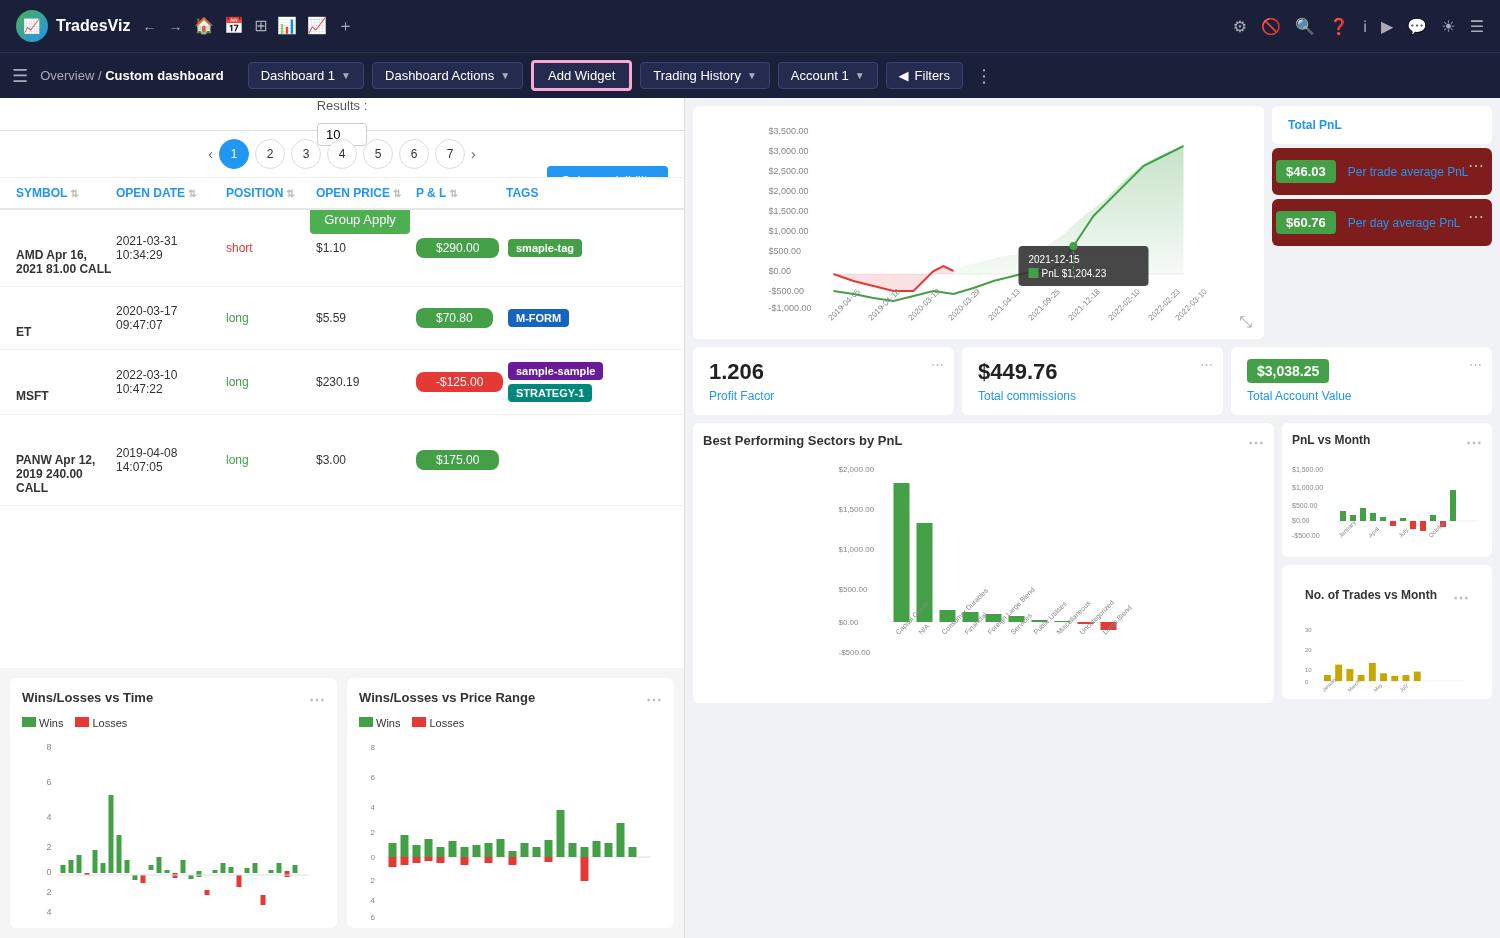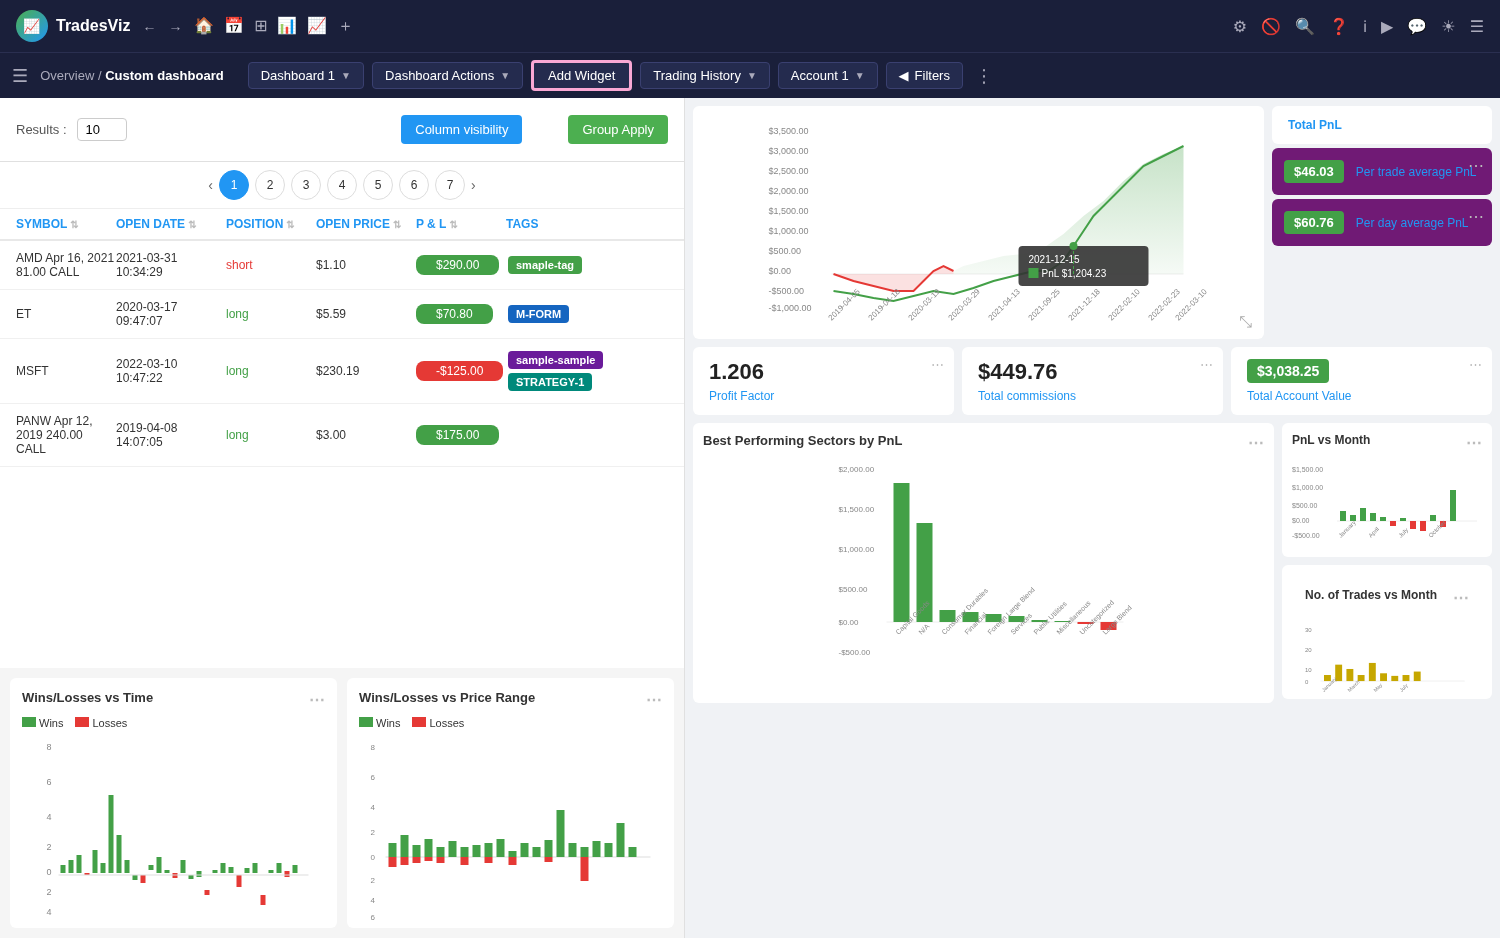--- a/index.html
+++ b/index.html
@@ -70,26 +70,27 @@
       display: flex;
       align-items: center;
       gap: 6px;
       font-size: 13px;
     }
     .three-dots { color: #aab; font-size: 18px; cursor: pointer; margin-left: 4px; }
 
     
     .toolbar {
       background: white;
-      height: 64px;
+      height: 33px;
       display: flex;
       align-items: center;
       padding: 0 16px;
       gap: 10px;
       border-bottom: 1px solid #e0e0e0;
+      flex-direction: column;
     }
     .results-label { color: #555; font-size: 13px; }
     .results-input {
       border: 1px solid #ccc;
       border-radius: 4px;
       padding: 3px 8px;
       width: 50px;
       font-size: 13px;
     }
     .col-visibility-btn {
@@ -158,21 +159,21 @@
     }
     .th .sort-icon { color: #bbb; font-size: 10px; }
     .table-row {
       display: grid;
       grid-template-columns: 100px 110px 90px 100px 90px 1fr;
       padding: 10px 16px;
       border-bottom: 1px solid #f0f0f0;
       align-items: center;
     }
     .td { font-size: 12px; color: #333; }
-    .td.symbol { font-weight: 400; }
+    .td.symbol { font-weight: 700; margin-top: 28px; }
     .td.position-short { color: #e53935; }
     .td.position-long { color: #43a047; }
     .pnl-badge {
       padding: 3px 20px;
       border-radius: 8px;
       font-size: 12px;
       font-weight: 400;
       display: inline-block;
     }
     .pnl-positive { background: #43a047; color: white; }
@@ -232,23 +233,23 @@
       padding: 12px 16px;
       flex: 1;
       position: relative;
     }
     .metric-value { font-size: 22px; font-weight: 700; color: #222; }
     .metric-label { font-size: 12px; color: #2196f3; margin-top: 4px; }
     .metric-dots { position: absolute; top: 10px; right: 10px; color: #aaa; cursor: pointer; }
 
     
     .pnl-card-right {
-      background: #701a75;
+      background: #7f1d1d;
       border-radius: 6px;
-      padding: 12px 12px;
+      padding: 12px 4px;
       position: relative;
       display: flex;
       align-items: center;
       gap: 12px;
       flex: 1;
     }
     .pnl-badge-green {
       background: #43a047;
       color: white;
       padding: 4px 10px;

